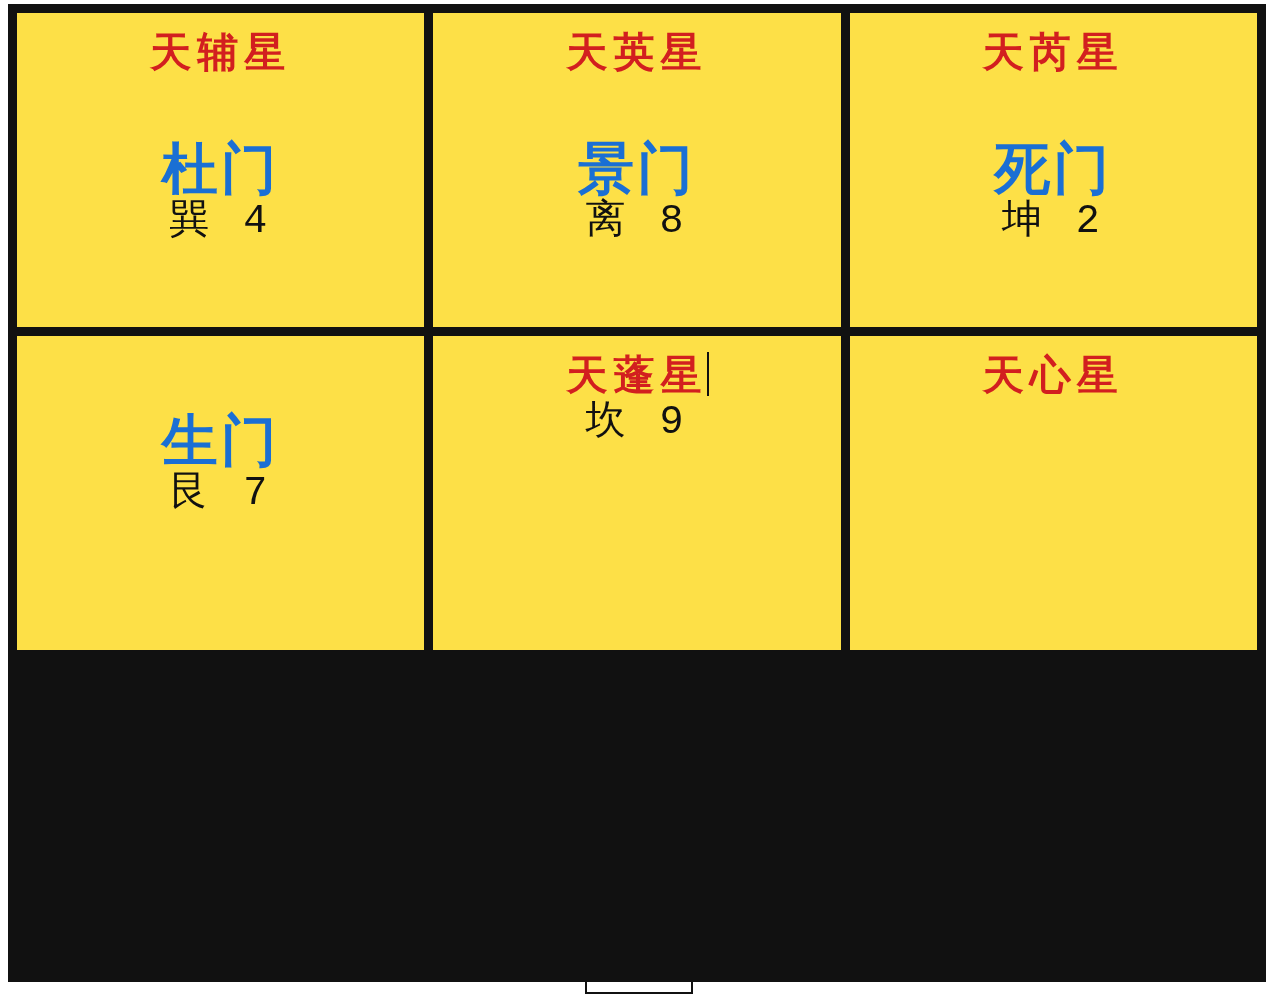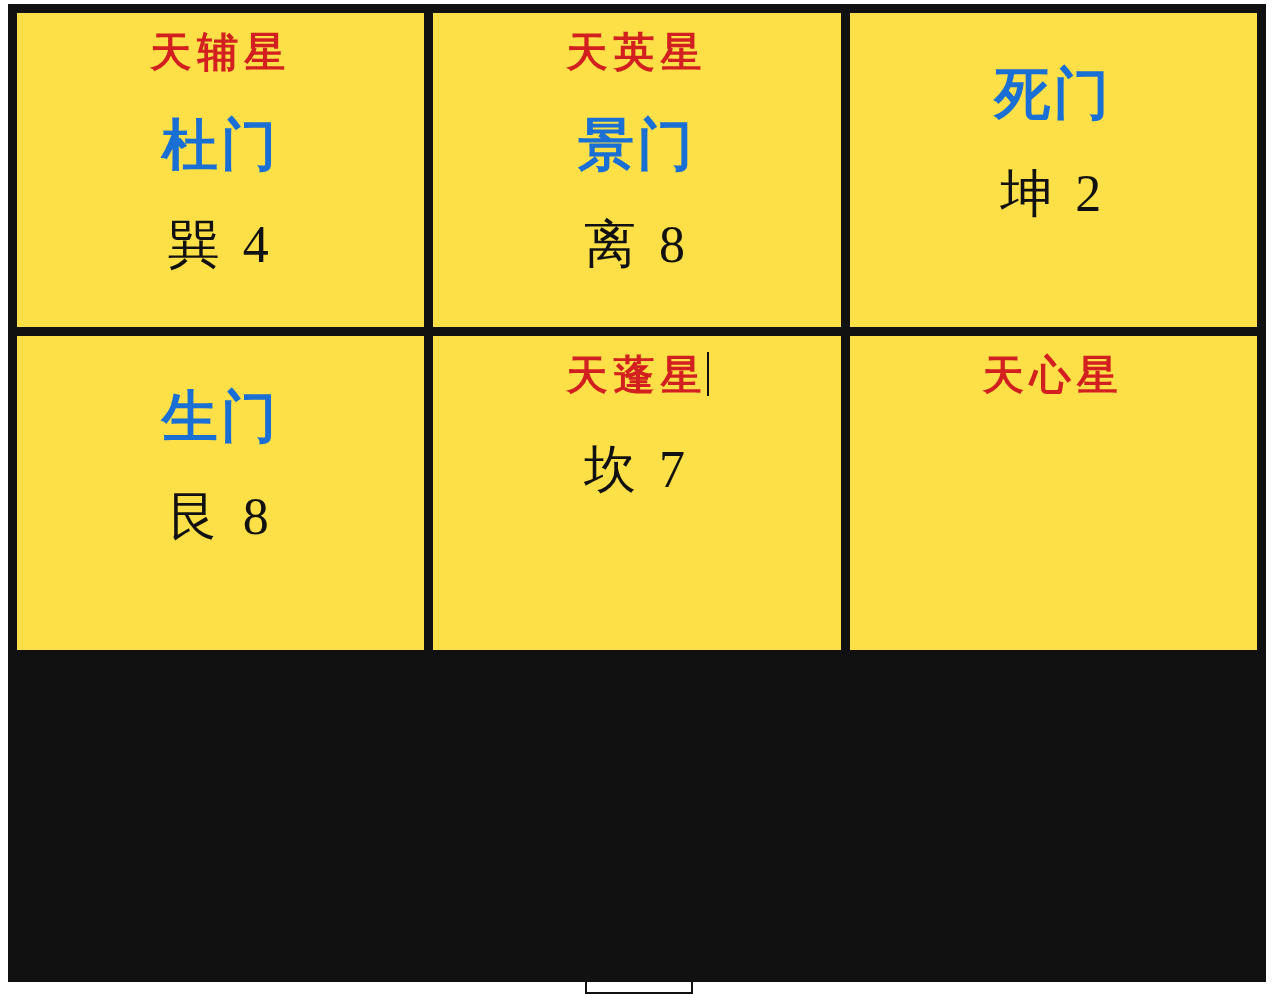--- a/index.html
+++ b/index.html
@@ -63,32 +63,31 @@
     width: 2px;
     height: 44px;
     background: #111111;
   }
   .gate {
     color: #1a6fd4;
     font-size: 56px;
     font-weight: bold;
     letter-spacing: 3px;
     line-height: 1.1;
-    margin-top: 36px;
+    margin-top: 60px;
     white-space: nowrap;
     font-family: "Liberation Sans", "DejaVu Sans", sans-serif;
   }
   .palace {
     color: #111111;
-    font-size: 52px;
+    font-size: 40px;
     line-height: 1.1;
-    margin-top: 40px;
     white-space: nowrap;
     letter-spacing: 5px;
-    font-family: Liberation Serif, serif;
+    font-family: Liberation Mono, monospace;
   }
   .cell.center .gate,
   .cell.center .palace {
     visibility: hidden;
   }
   #bottom-stub {
     position: absolute;
     left: 585px;
     top: 982px;
     width: 108px;
@@ -112,35 +111,36 @@
       <div class="palace">巽 4</div>
     </div>
 
     <div class="cell">
       <div class="star">天英星</div>
       <div class="gate">景门</div>
       <div class="palace">离 8</div>
     </div>
 
     <div class="cell">
+      <div class="star">天芮星</div>
       <div class="gate">死门</div>
       <div class="palace">坤 2</div>
     </div>
 
 
 
 
     <div class="cell">
       <div class="gate">生门</div>
-      <div class="palace">艮 8</div>
+      <div class="palace">艮 7</div>
     </div>
 
     <div class="cell has-caret">
       <div class="star">天蓬星</div>
-      <div class="palace">坎 7</div>
+      <div class="palace">坎 9</div>
     </div>
 
     <div class="cell">
       <div class="star">天心星</div>
     </div>
 
   </div>
   <div id="bottom-stub"></div>
 </div>
 

